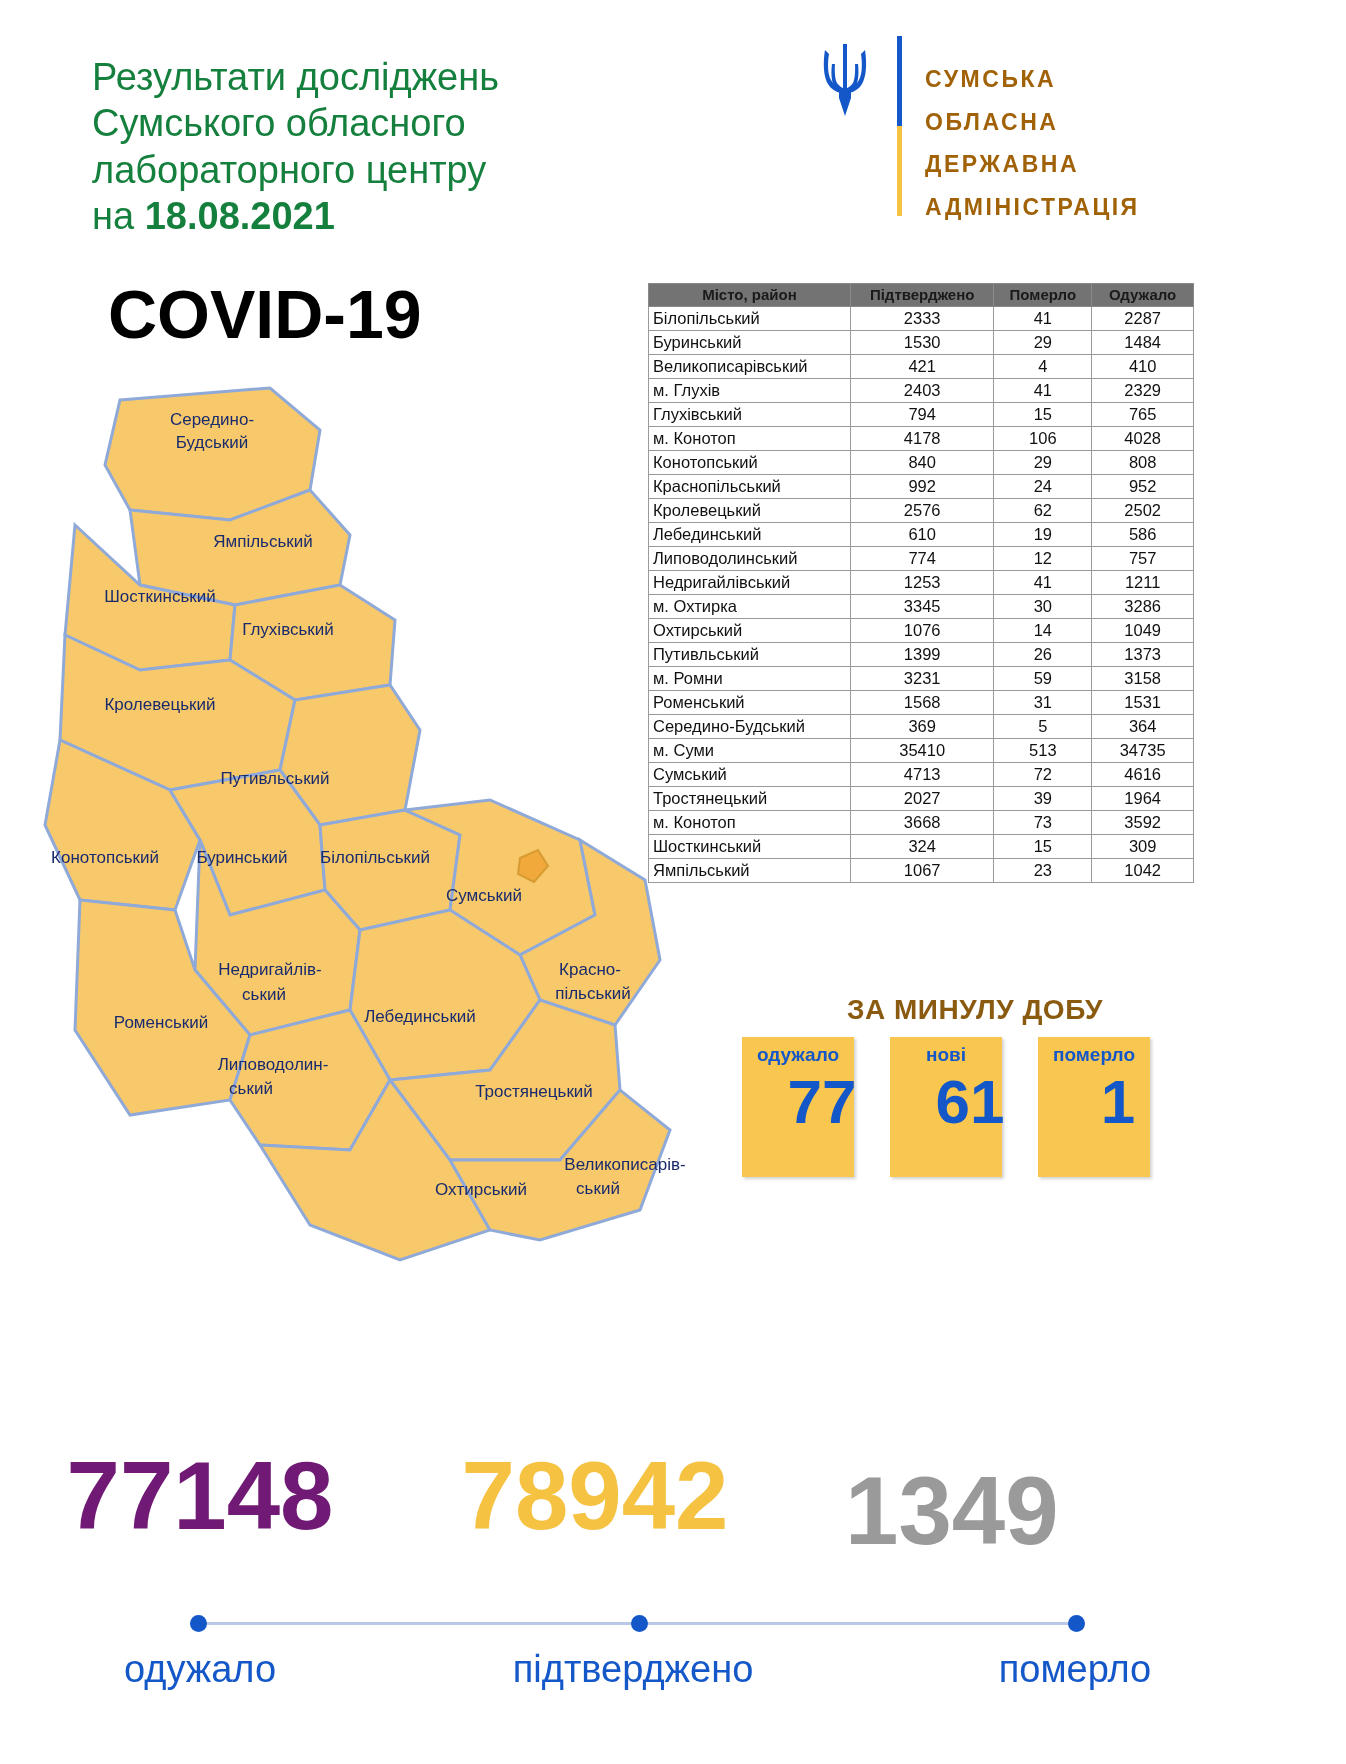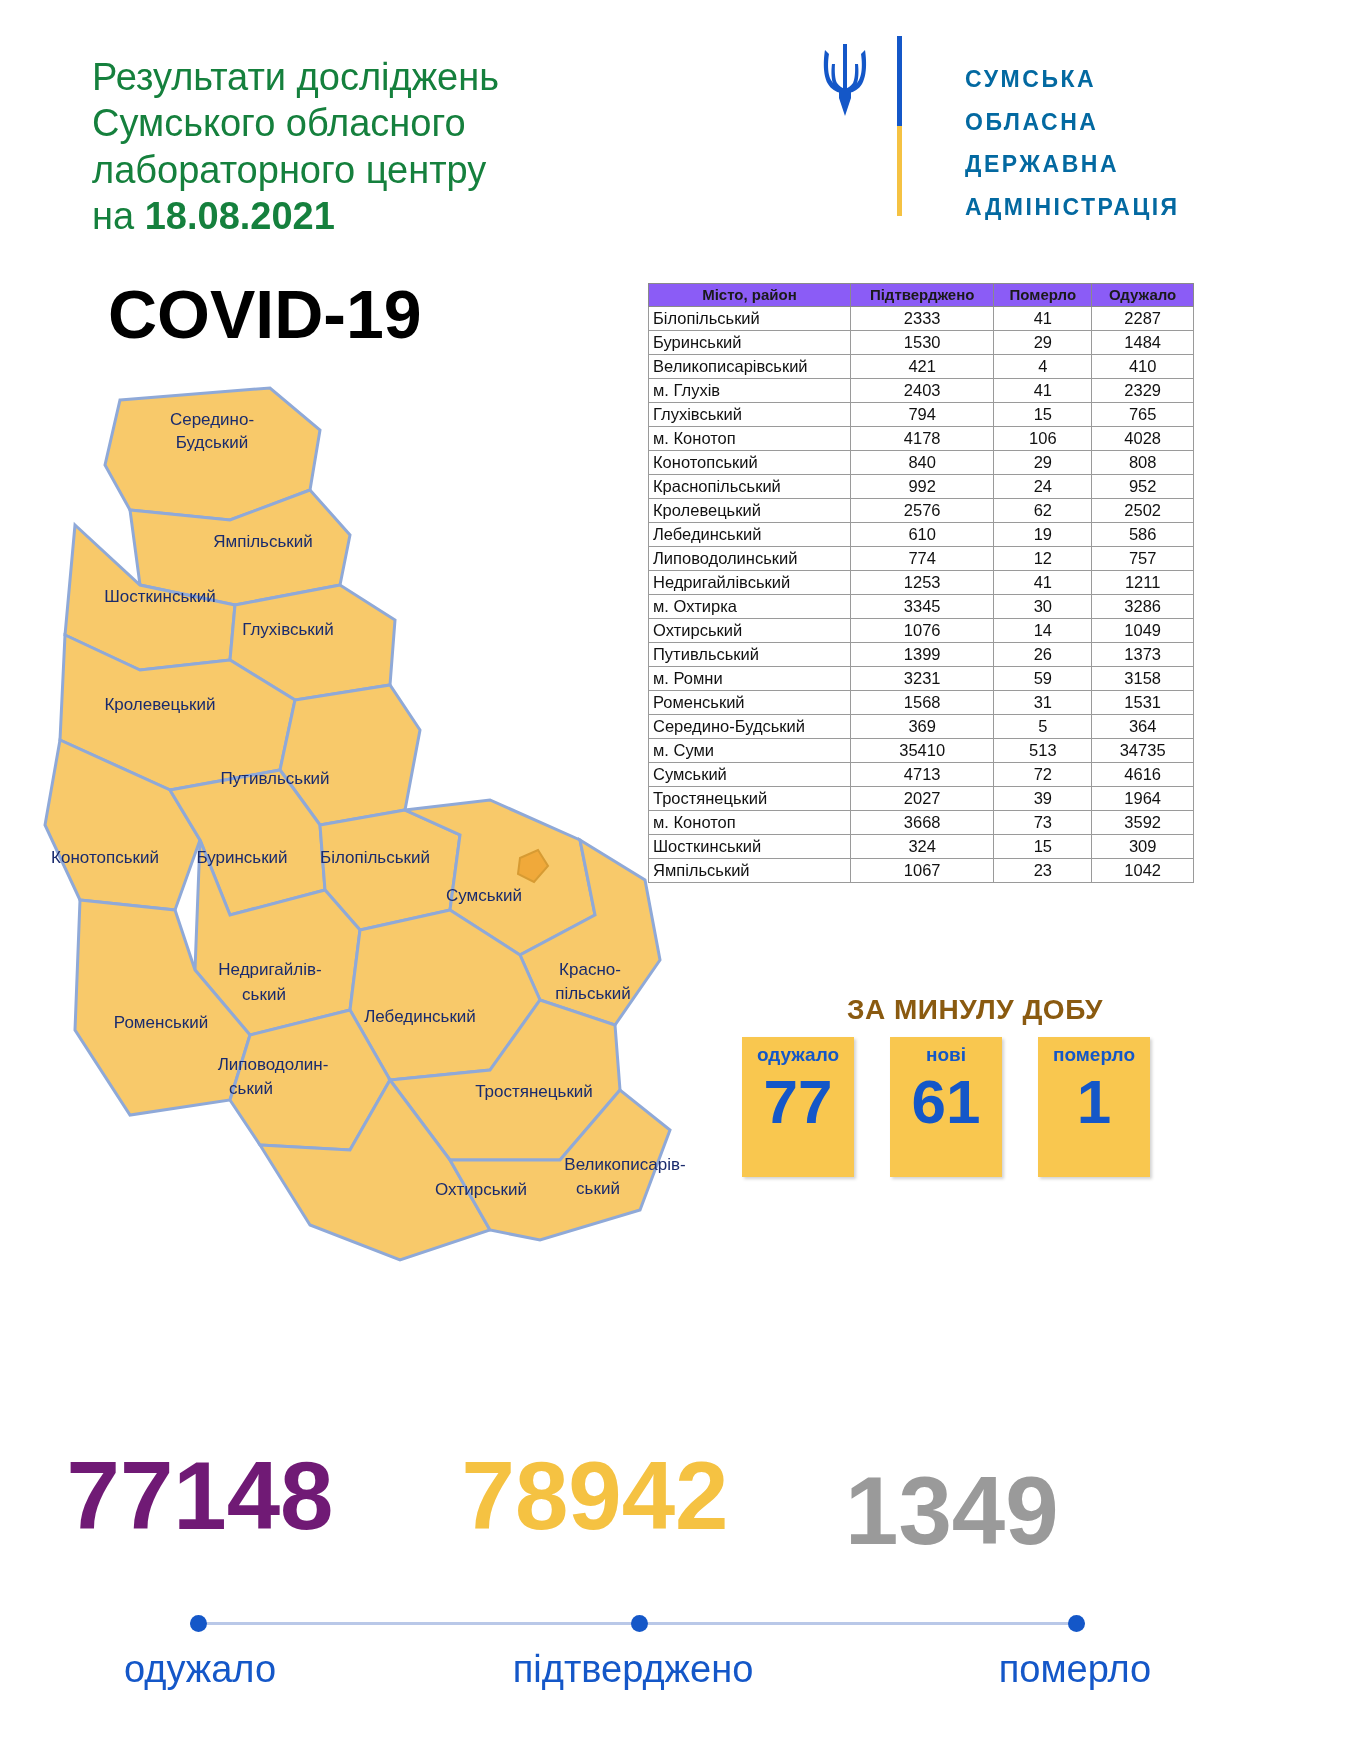--- a/index.html
+++ b/index.html
@@ -62,27 +62,26 @@
     left: 82px;
     top: 8px;
     width: 5px;
     height: 180px;
     background: linear-gradient(to bottom, #1457c8 0 50%, #f5c242 50% 100%);
   }
   .oda-text {
     position: absolute;
     left: 110px;
     top: 30px;
-    color: #0369a1;
+    color: #a16207;
     font-size: 23px;
     font-weight: bold;
     letter-spacing: 2.5px;
     line-height: 1.85;
     font-family: "Liberation Sans", sans-serif;
-    margin-left: 40px;
   }
 
   
   .map-wrap {
     position: absolute;
     left: 20px;
     top: 370px;
     width: 690px;
     height: 910px;
   }
@@ -101,21 +100,21 @@
     top: 283px;
     width: 546px;
   }
   table.stats {
     border-collapse: collapse;
     width: 546px;
     font-size: 16.5px;
     font-family: "Liberation Sans", sans-serif;
   }
   table.stats th {
-    background: #8b5cf6;
+    background: #737373;
     border: 1px solid #8a8a8a;
     font-size: 15px;
     font-weight: bold;
     color: #1a1a1a;
     padding: 3px 2px;
     text-align: center;
     line-height: 1.05;
   }
   table.stats td {
     border: 1px solid #9a9a9a;
@@ -173,20 +172,21 @@
   .daily-box .val {
     position: absolute;
     top: 34px;
     left: 0;
     width: 100%;
     text-align: center;
     color: #1457c8;
     font-size: 62px;
     font-weight: bold;
     line-height: 1;
+    padding-left: 24px;
   }
 
   
   .totals {
     position: absolute;
     left: 0;
     top: 1448px;
     width: 1346px;
     height: 130px;
   }

